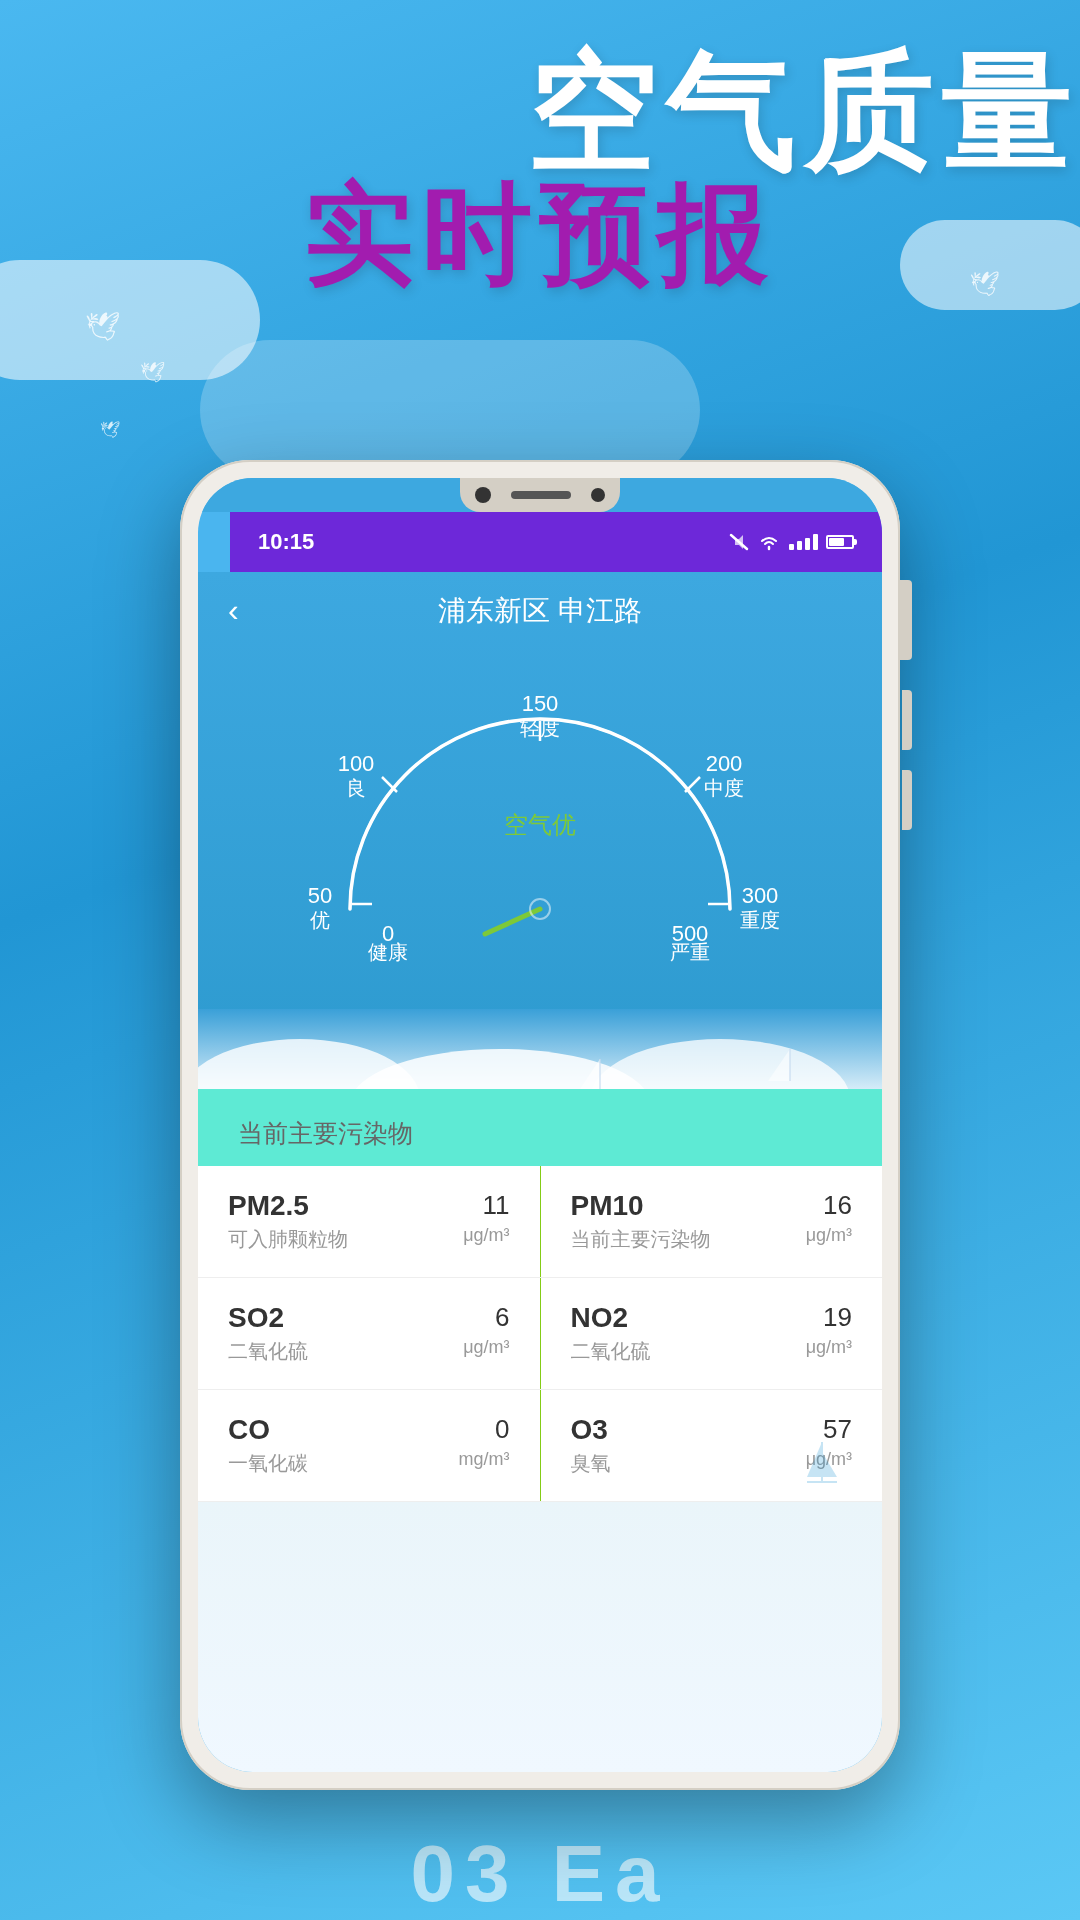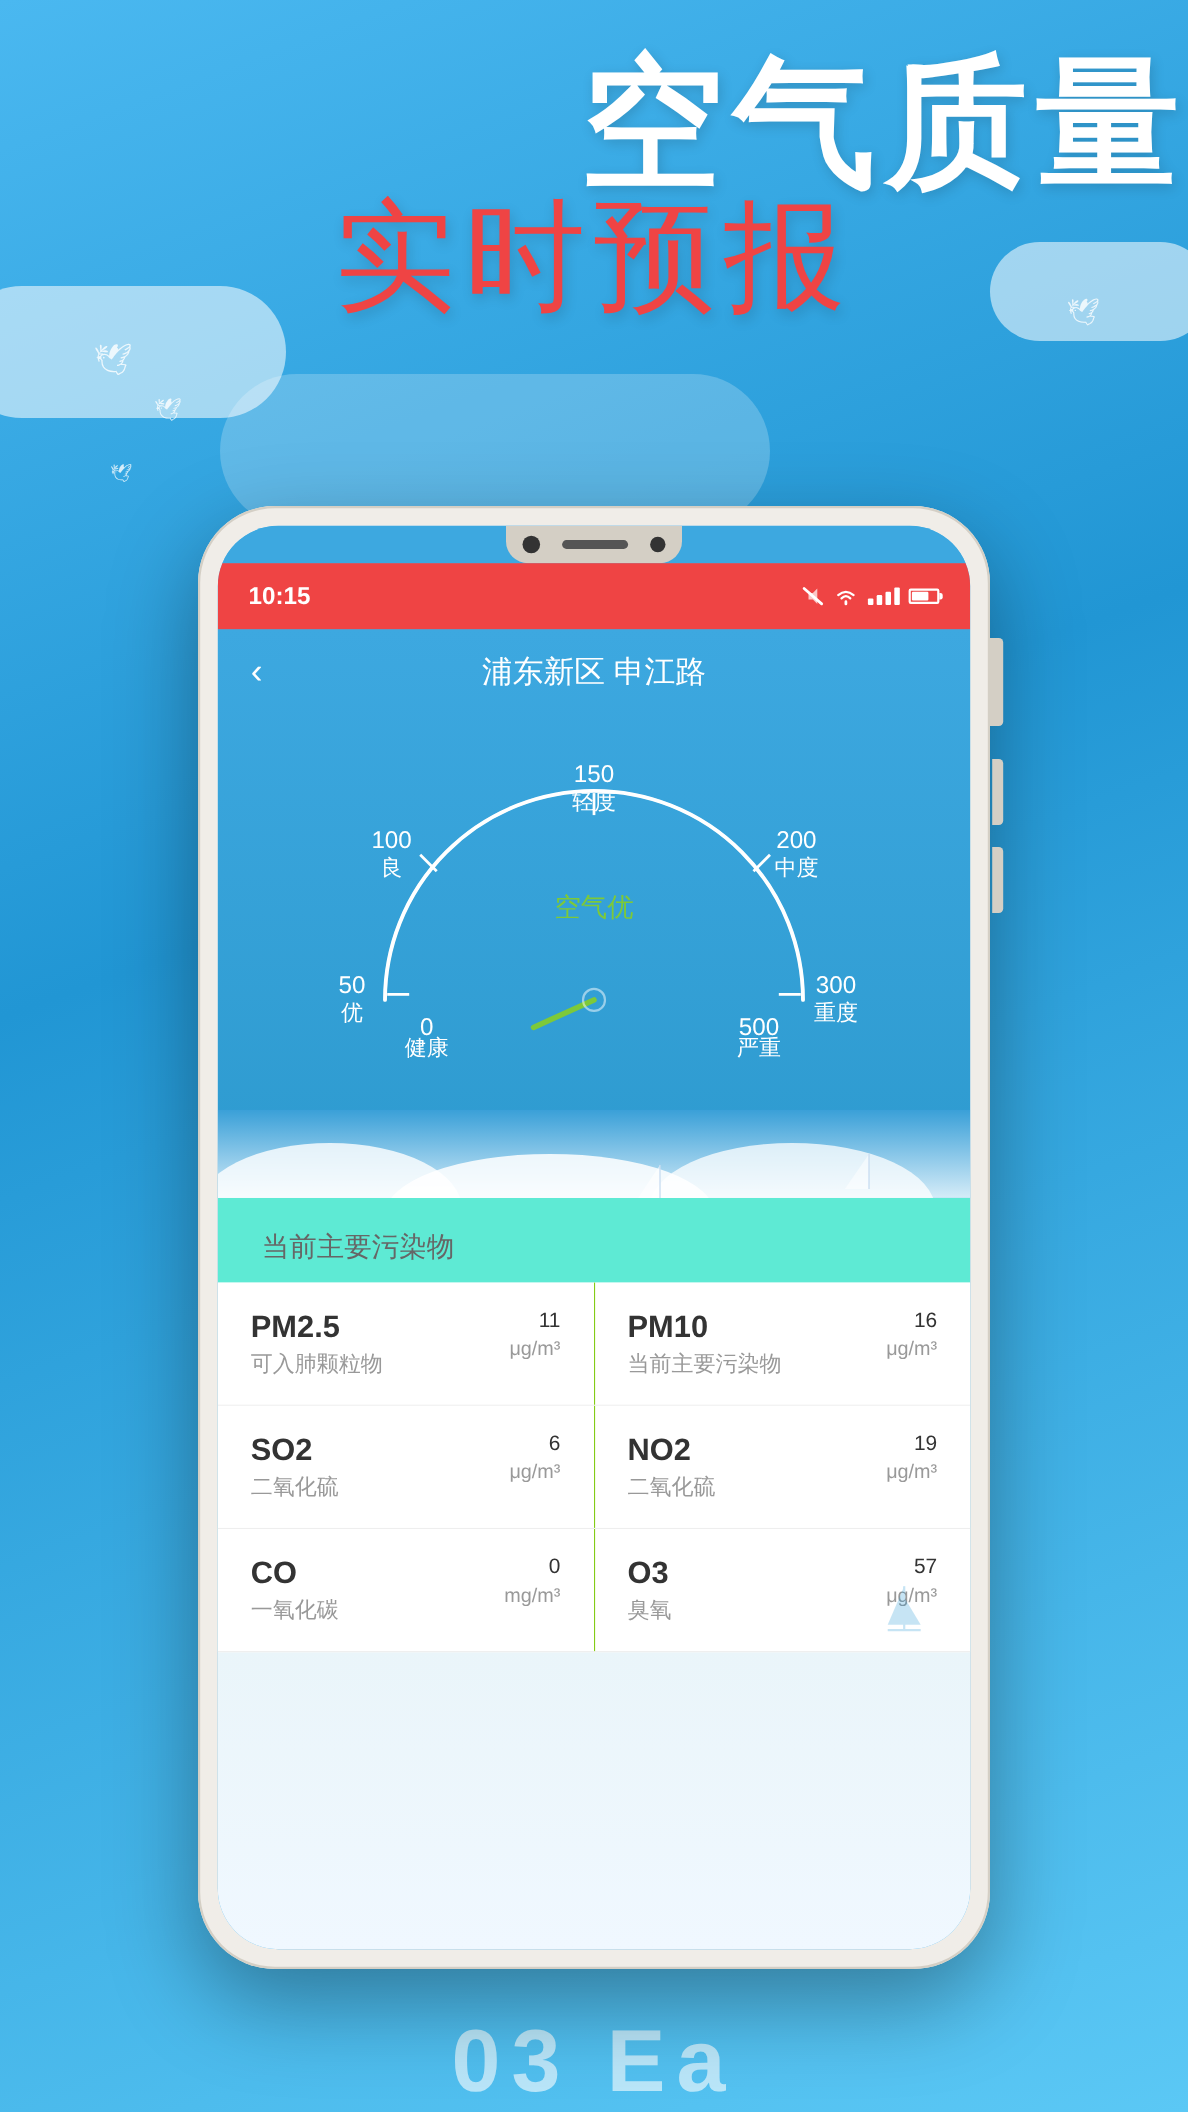--- a/index.html
+++ b/index.html
@@ -40,22 +40,22 @@
       font-size: 130px;
       font-weight: 900;
       color: white;
       line-height: 1.1;
       text-shadow: 2px 4px 12px rgba(0,0,0,0.15);
       letter-spacing: 8px;
       text-align: right;
     }
     .sub-title {
       font-size: 110px;
-      font-weight: 400;
-      color: #ef4444;
+      font-weight: 700;
+      color: #a21caf;
       line-height: 1.1;
       text-shadow: 2px 4px 12px rgba(0,0,0,0.15);
       letter-spacing: 8px;
       margin-top: -10px;
     }
 
     
     .bird {
       position: absolute;
       color: rgba(255,255,255,0.8);
@@ -84,27 +84,28 @@
     }
     .phone-inner {
       border-radius: 55px;
       overflow: hidden;
       background: #4ab5ef;
       position: relative;
     }
 
     
     .phone-top-bar {
-      background: #ef4444;
+      background: #6d28d9;
       height: 60px;
       display: flex;
       align-items: center;
       justify-content: space-between;
       padding: 0 28px;
       position: relative;
+      margin-left: 32px;
     }
     .status-time {
       font-size: 22px;
       color: white;
       font-weight: 600;
     }
     .status-icons {
       display: flex;
       gap: 8px;
       align-items: center;
@@ -218,21 +219,21 @@
       font-size: 28px;
       font-weight: 600;
       color: #333;
     }
     .pollutant-desc {
       font-size: 20px;
       color: #999;
       margin-top: 4px;
     }
     .pollutant-value {
-      font-size: 19px;
+      font-size: 26px;
       color: #333;
       text-align: right;
     }
     .pollutant-unit {
       font-size: 18px;
       color: #999;
       text-align: right;
       margin-top: 4px;
     }
     .cell-inner {

